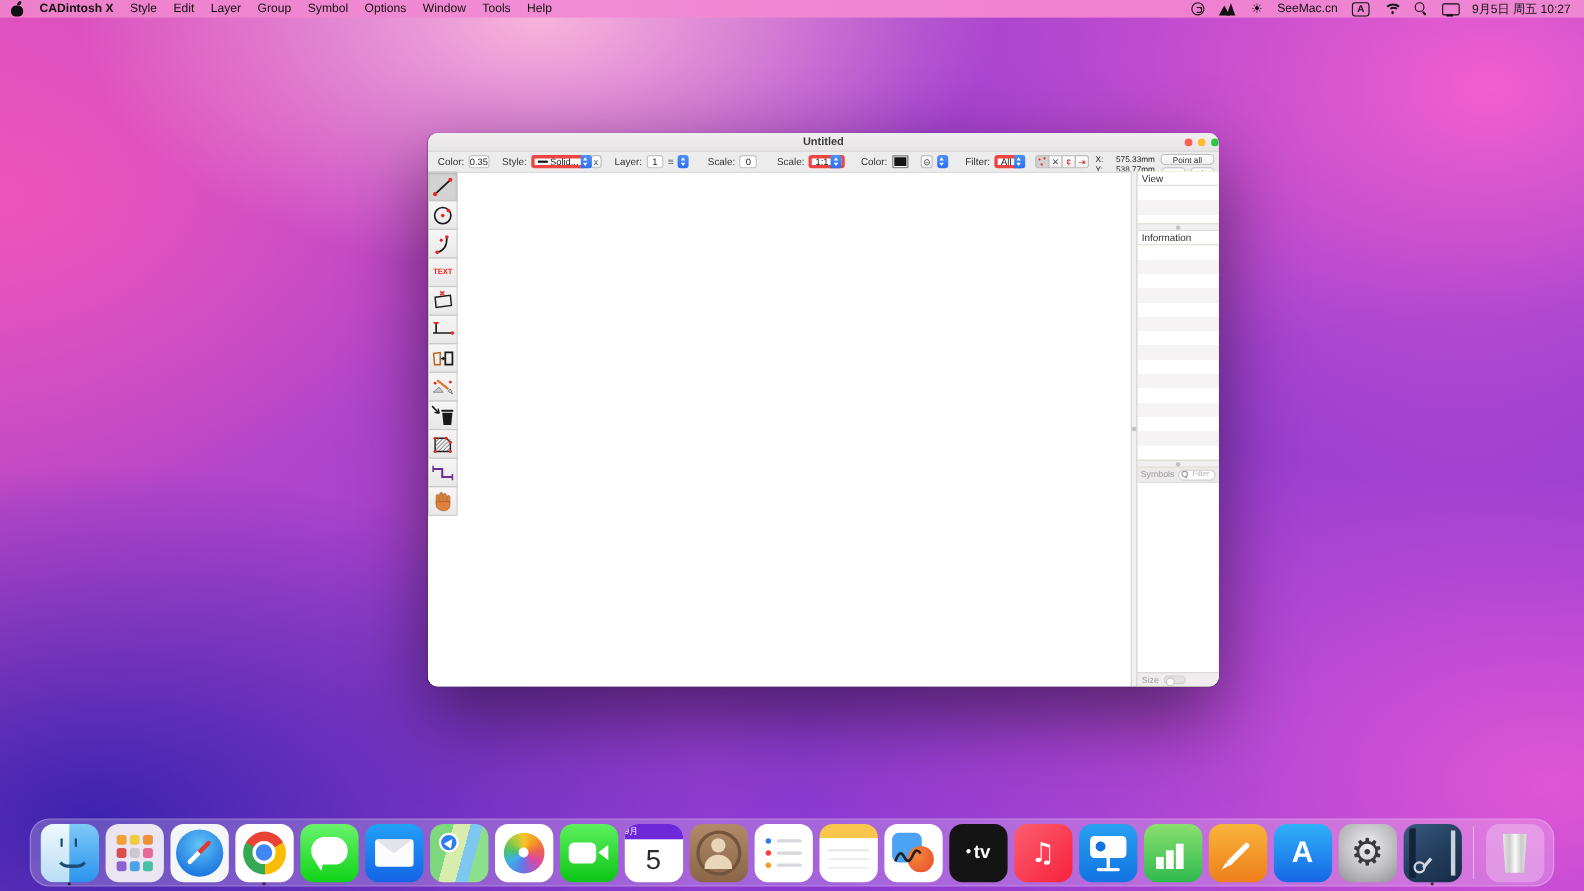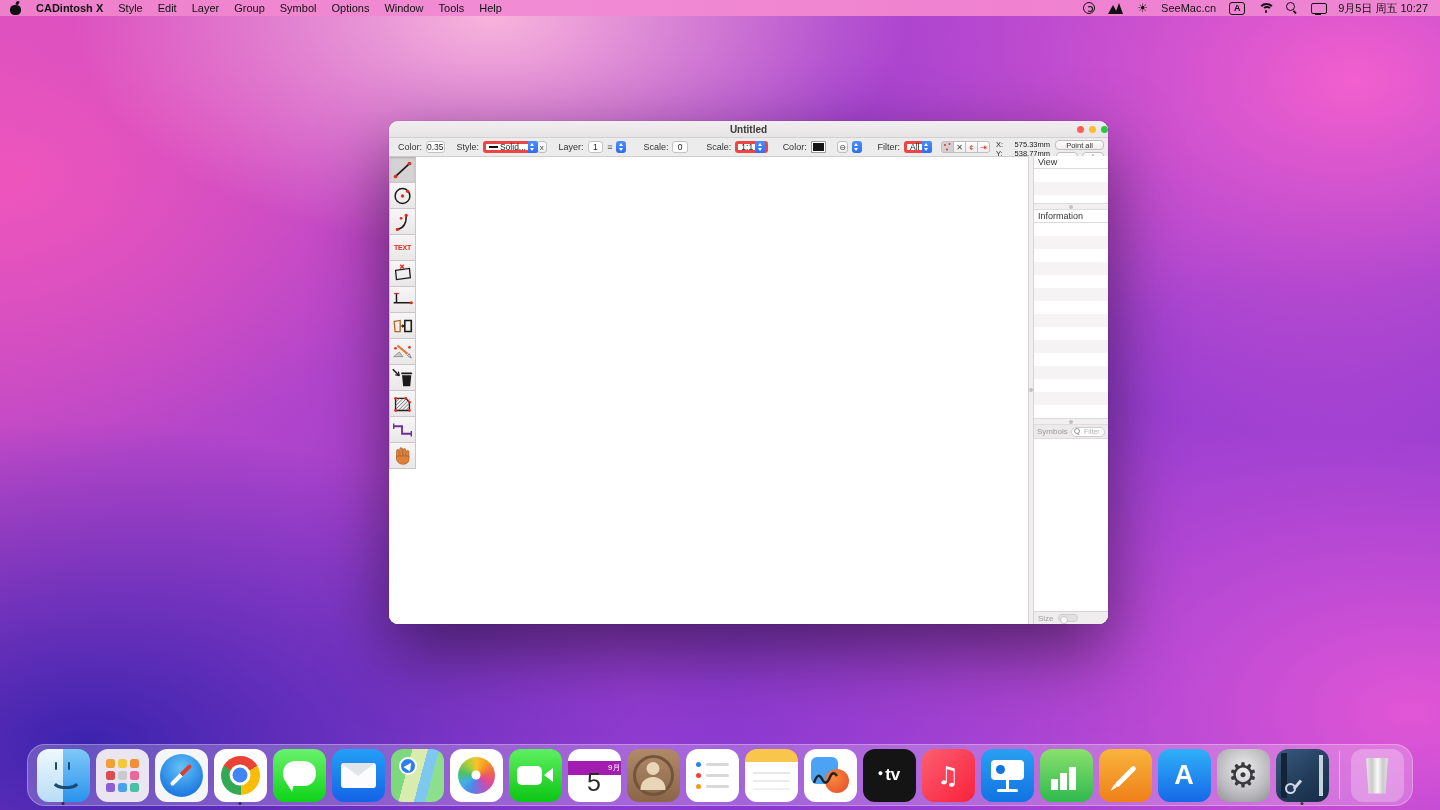--- a/index.html
+++ b/index.html
@@ -182,21 +182,21 @@
   .photos{ background:#fff; }
   .photos .flower{ position:absolute; inset:8px; border-radius:50%;
     background:conic-gradient(#f7c52b,#f59a23,#ee6352,#e0489e,#9c5fd0,#4f86e8,#41b0e8,#4cc06a,#a5cd3b,#f7c52b); }
   .photos .flower::after{ content:""; position:absolute; left:50%; top:50%; transform:translate(-50%,-50%); width:9px; height:9px; background:#fff; border-radius:50%; }
 
   .facetime{ background:linear-gradient(180deg,#5df05f,#0cc514); }
   .facetime .cam{ position:absolute; left:8px; top:17px; width:25px; height:19px; background:#fff; border-radius:5px; }
   .facetime .cam::after{ content:""; position:absolute; left:27px; top:2px; border-top:7.5px solid transparent; border-bottom:7.5px solid transparent; border-right:9px solid #fff; }
 
   .calendar{ background:#fff; }
-  .cal-head{ position:absolute; top:12px; left:0; right:0; height:14px; background:#a21caf; color:#fff; font-size:8px; text-align:right; line-height:14px; }
+  .cal-head{ position:absolute; top:0; left:0; right:0; height:14px; background:#6d28d9; color:#fff; font-size:8px; text-align:left; line-height:14px; }
   .cal-day{ position:absolute; top:14px; left:0; right:0; bottom:0; display:flex; align-items:center; justify-content:center; font-size:25px; font-weight:300; color:#2b2b2b; }
 
   .contacts{ background:linear-gradient(180deg,#b08a68,#8a6548); }
   .contacts .ring{ position:absolute; inset:6px; border-radius:50%; border:3px solid #73543c; }
   .contacts .person{ position:absolute; left:50%; top:13px; transform:translateX(-50%); width:13px; height:13px; border-radius:50%; background:#e9d6b9; }
   .contacts .person::after{ content:""; position:absolute; left:-6px; top:15px; width:25px; height:13px; border-radius:12px 12px 0 0; background:#e9d6b9; }
 
   .reminders{ background:#fff; }
   .reminders .dots{ position:absolute; left:10px; top:13px; width:5px; height:5px; border-radius:50%; background:#2b7df0; box-shadow:0 11px 0 #fc3d39, 0 22px 0 #f59a23; }
   .reminders .dots::after{ content:""; position:absolute; left:10px; top:1px; width:23px; height:3px; border-radius:2px; background:#d8d8dc; box-shadow:0 11px 0 #d8d8dc, 0 22px 0 #d8d8dc; }

